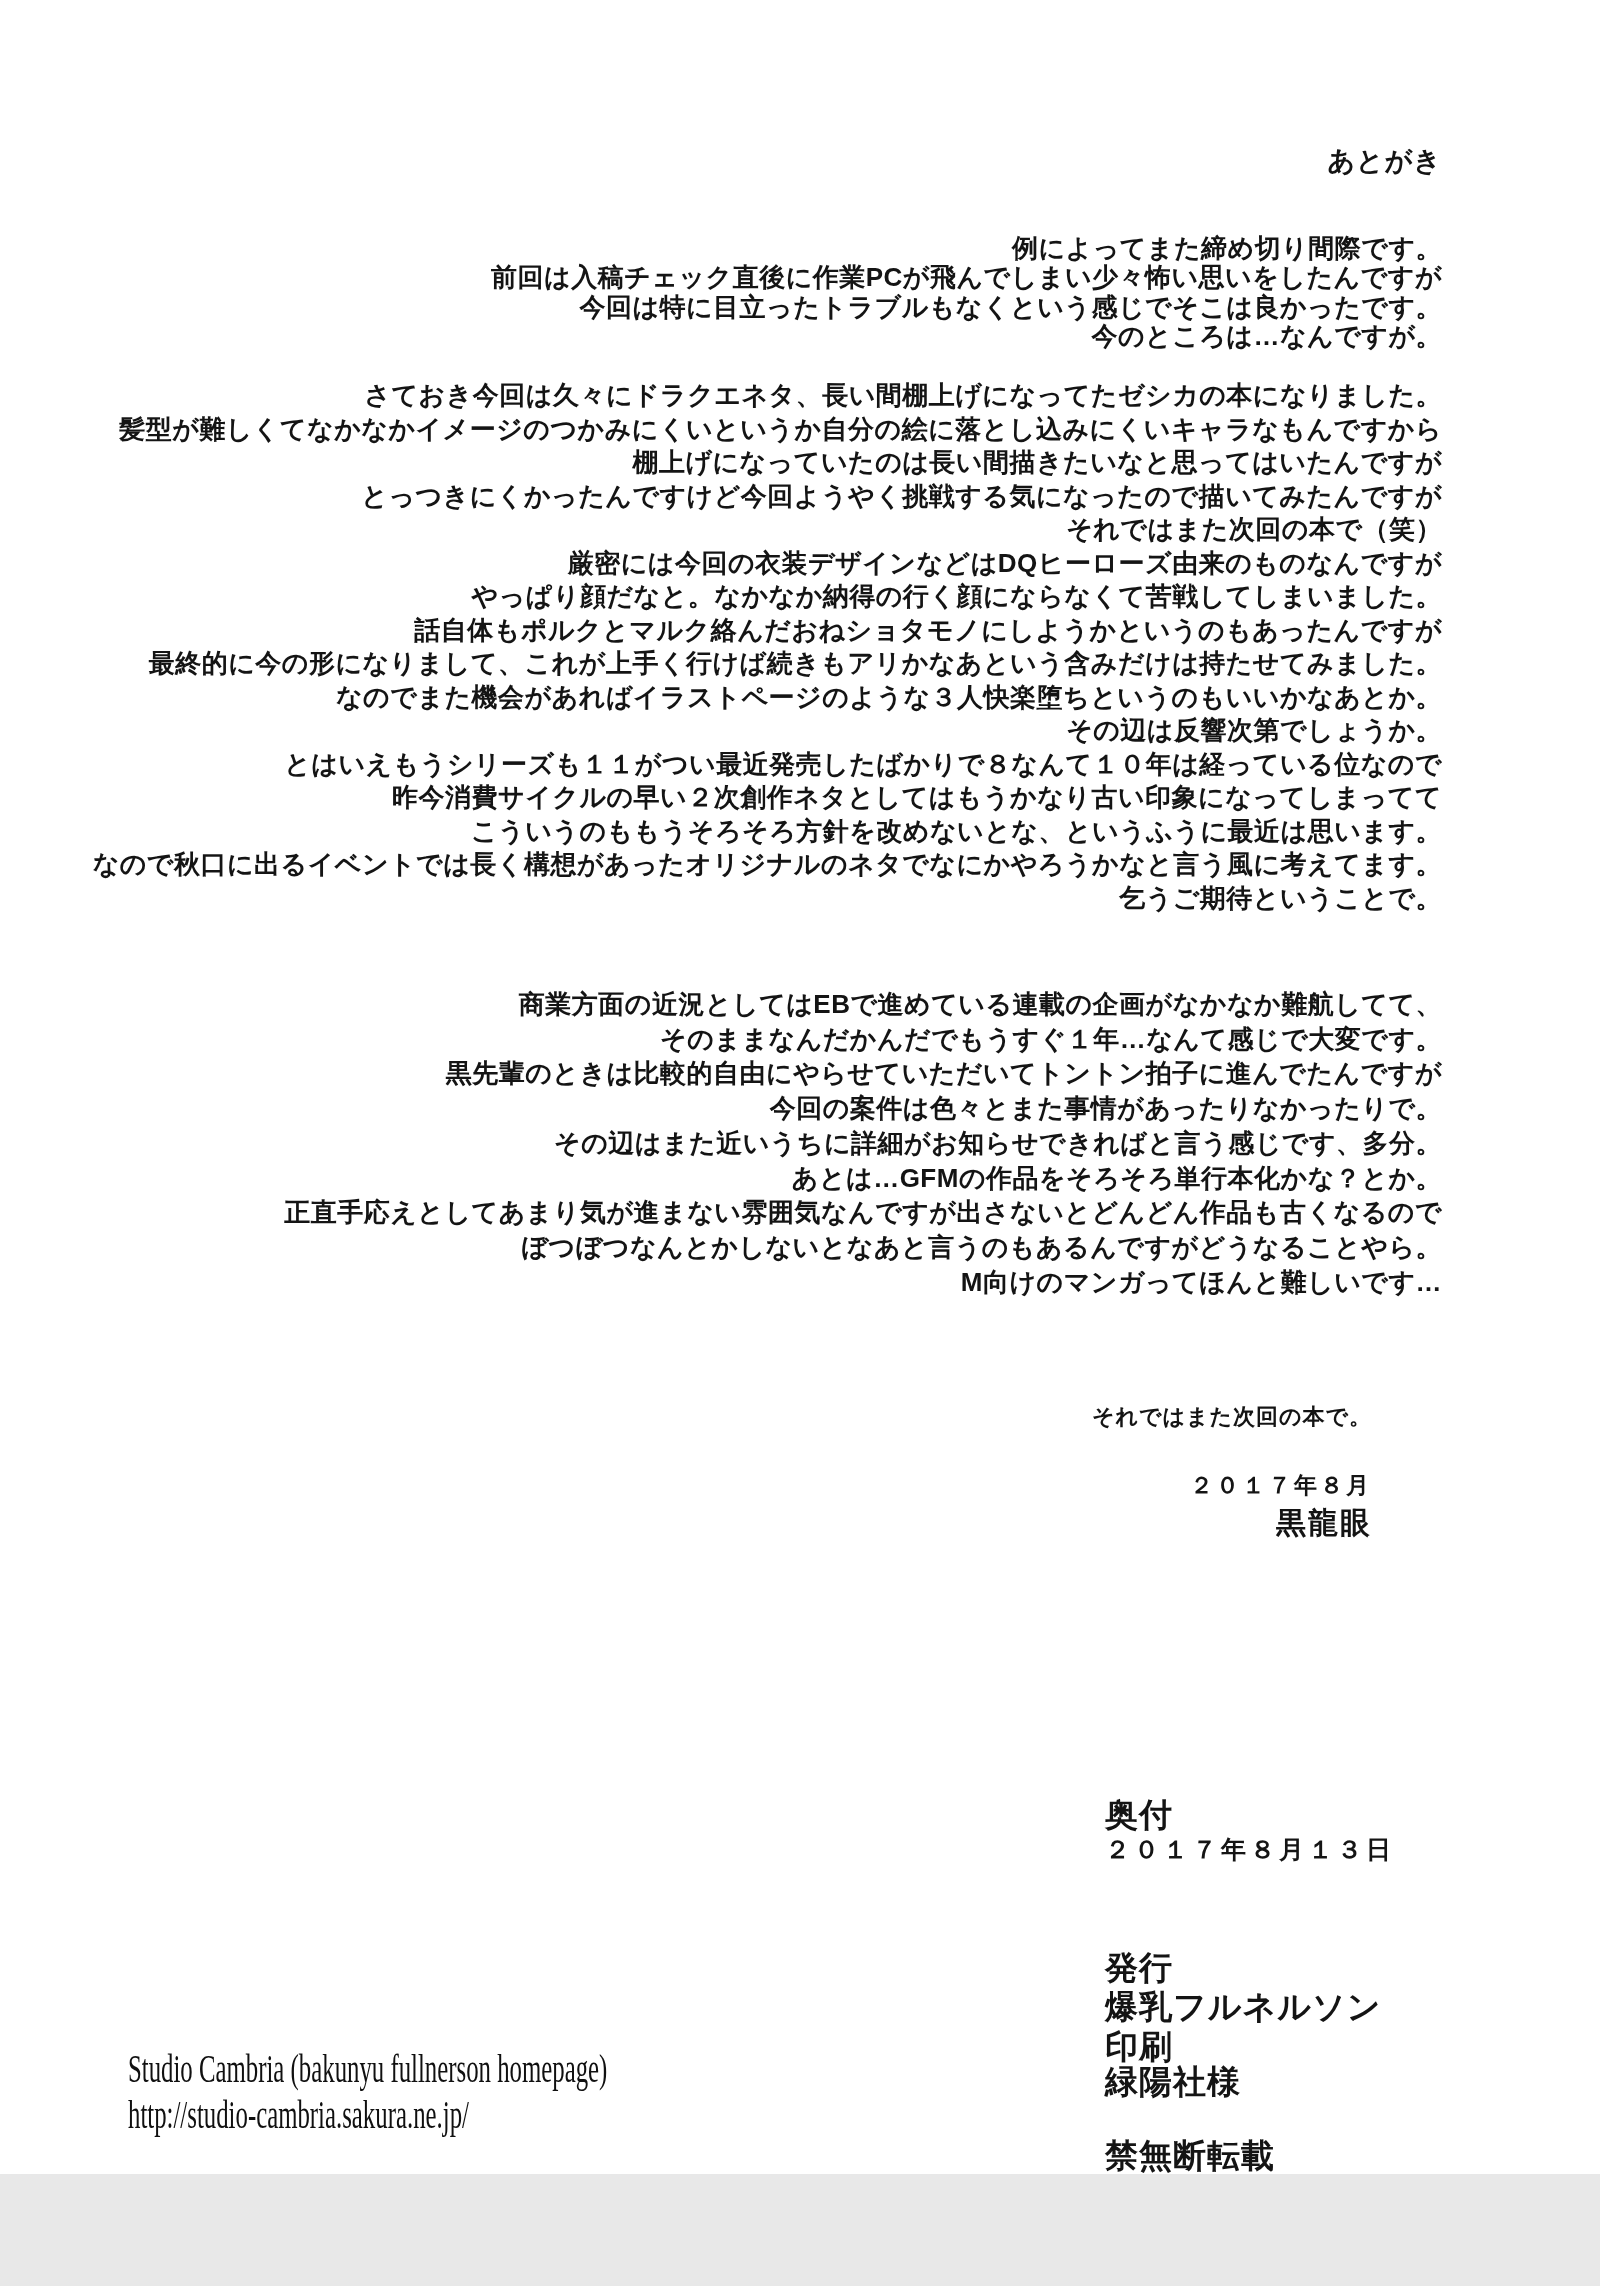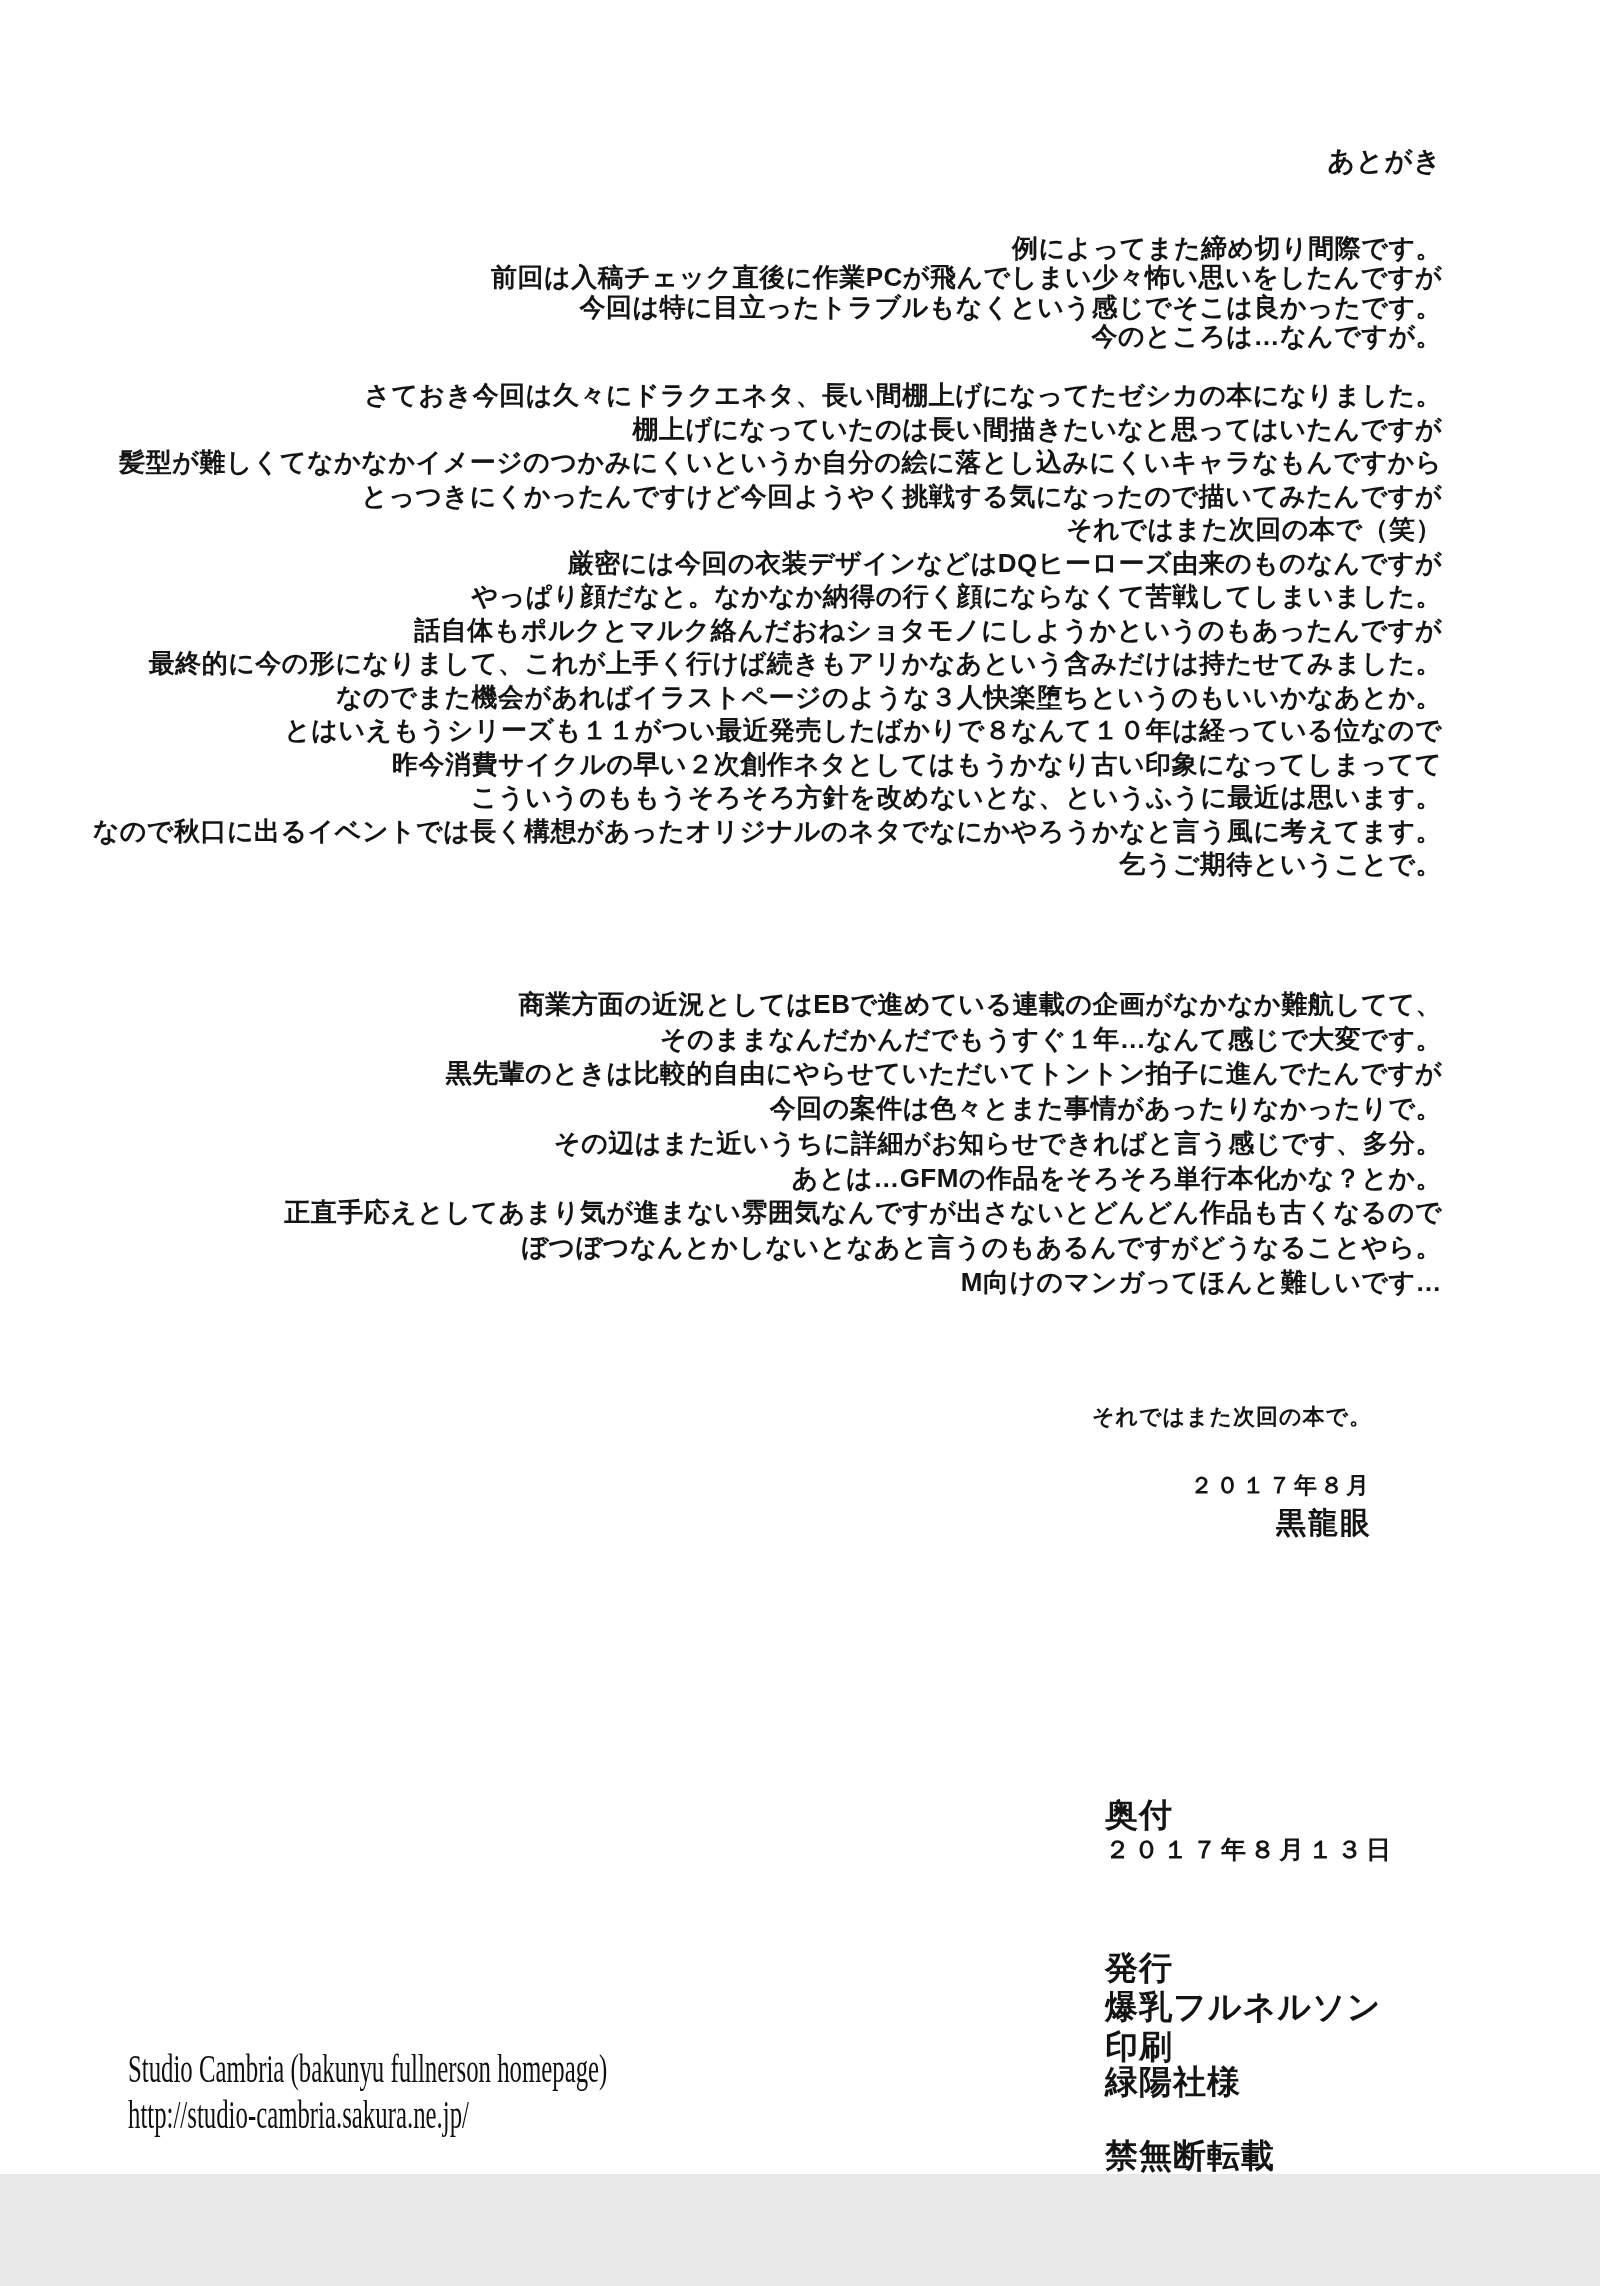--- a/index.html
+++ b/index.html
@@ -57,29 +57,30 @@
 
   <div id="para1" class="rblock para">
     <div class="line">例によってまた締め切り間際です。</div>
     <div class="line">前回は入稿チェック直後に作業PCが飛んでしまい少々怖い思いをしたんですが</div>
     <div class="line">今回は特に目立ったトラブルもなくという感じでそこは良かったです。</div>
     <div class="line">今のところは…なんですが。</div>
   </div>
 
   <div id="para2" class="rblock para">
     <div class="line">さておき今回は久々にドラクエネタ、長い間棚上げになってたゼシカの本になりました。</div>
+    <div class="line">髪型が難しくてなかなかイメージのつかみにくいというか自分の絵に落とし込みにくいキャラなもんですから</div>
     <div class="line">棚上げになっていたのは長い間描きたいなと思ってはいたんですが</div>
-    <div class="line">髪型が難しくてなかなかイメージのつかみにくいというか自分の絵に落とし込みにくいキャラなもんですから</div>
     <div class="line">とっつきにくかったんですけど今回ようやく挑戦する気になったので描いてみたんですが</div>
     <div class="line">それではまた次回の本で（笑）</div>
     <div class="line">厳密には今回の衣装デザインなどはDQヒーローズ由来のものなんですが</div>
     <div class="line">やっぱり顔だなと。なかなか納得の行く顔にならなくて苦戦してしまいました。</div>
     <div class="line">話自体もポルクとマルク絡んだおねショタモノにしようかというのもあったんですが</div>
     <div class="line">最終的に今の形になりまして、これが上手く行けば続きもアリかなあという含みだけは持たせてみました。</div>
     <div class="line">なのでまた機会があればイラストページのような３人快楽堕ちというのもいいかなあとか。</div>
+    <div class="line">その辺は反響次第でしょうか。</div>
     <div class="line">とはいえもうシリーズも１１がつい最近発売したばかりで８なんて１０年は経っている位なので</div>
     <div class="line">昨今消費サイクルの早い２次創作ネタとしてはもうかなり古い印象になってしまってて</div>
     <div class="line">こういうのももうそろそろ方針を改めないとな、というふうに最近は思います。</div>
     <div class="line">なので秋口に出るイベントでは長く構想があったオリジナルのネタでなにかやろうかなと言う風に考えてます。</div>
     <div class="line">乞うご期待ということで。</div>
   </div>
 
   <div id="para3" class="rblock para">
     <div class="line">商業方面の近況としてはEBで進めている連載の企画がなかなか難航してて、</div>
     <div class="line">そのままなんだかんだでもうすぐ１年…なんて感じで大変です。</div>

